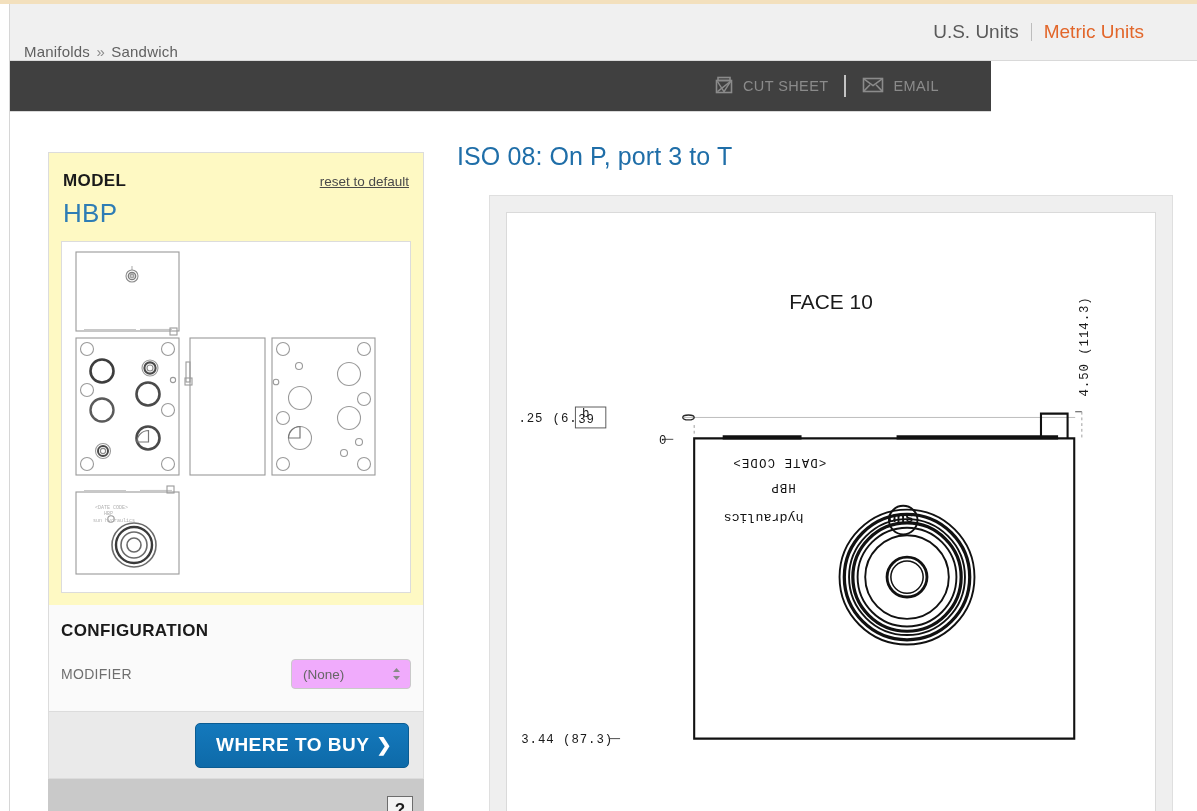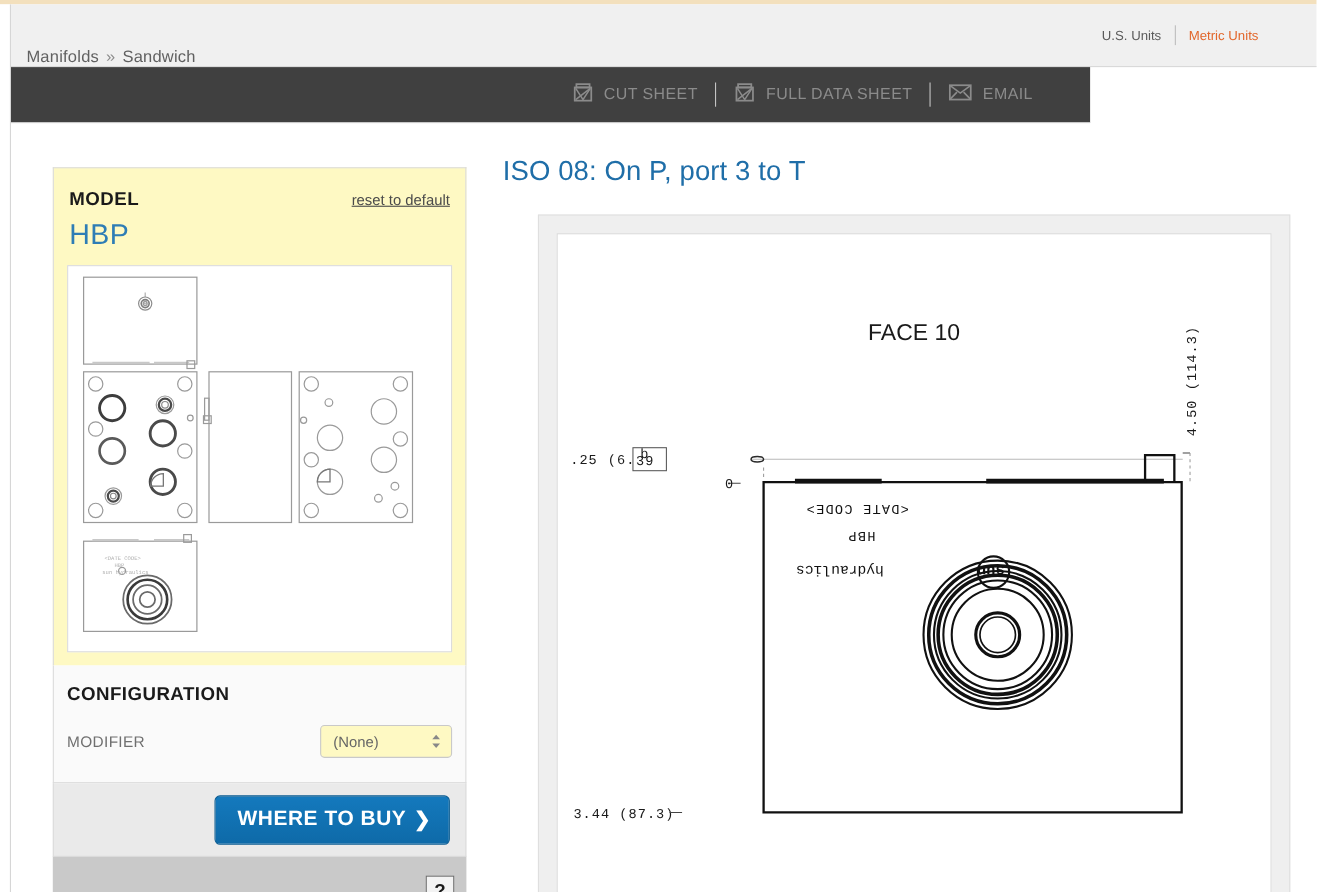--- a/index.html
+++ b/index.html
@@ -39,21 +39,21 @@
   .breadcrumb {
     margin-left: 14px;
     font-size: 15px; color: #606060; letter-spacing: .2px;
   }
   .breadcrumb .sep { color: #8c8c8c; padding: 0 2px; }
 
   .unit-toggle {
     position: absolute; right: 53px; top: 50%;
     transform: translateY(-50%);
     display: flex; align-items: center; gap: 12px;
-    font-size: 12px;
+    font-size: 19px;
   }
   .unit-toggle .us { color: #5a5a5a; cursor: pointer; }
   .unit-toggle .divider {
     width: 1px; height: 18px; background: #bdbdbd; display: block;
   }
   .unit-toggle .metric { color: #e2662a; cursor: pointer; }
 
   
   .action-bar {
     position: absolute; left: 10px; top: 61px;
@@ -129,21 +129,21 @@
     display: flex; align-items: center; justify-content: space-between; gap: 12px;
     padding-right: 0px;
   }
   .field-label {
     font-size: 14px; color: #6f6f6f; letter-spacing: .3px;
   }
   .select-wrap {
     position: relative;
     width: 120px; height: 30px;
     border: 1px solid #c9c9c9; border-radius: 4px;
-    background: #fef9c3;
+    background: #f0abfc;
     display: flex; align-items: center;
   }
   .select-value {
     font-size: 13.5px; color: #666666; padding-left: 11px;
   }
   .select-arrows {
     position: absolute; right: 9px; top: 50%; transform: translateY(-50%);
     display: flex; flex-direction: column; gap: 2px;
   }
   .panel-buy {
@@ -250,31 +250,20 @@
             <rect x="4" y="2.5" width="12" height="3" fill="none" stroke="#8b8b8b" stroke-width="1.6"></rect>
             <path d="M3.4 16.6 L16.6 6.4" stroke="#8b8b8b" stroke-width="1.4" fill="none"></path>
             <path d="M3.4 6.4 L10 16.6 L16.6 6.4" stroke="#8b8b8b" stroke-width="1.4" fill="none"></path>
           </svg>
         </span>
         <span>CUT SHEET</span>
       </div>
 
       <span class="action-sep"></span>
 
-      <div class="action-item">
-        <span class="ico">
-          <svg width="20" height="20" viewBox="0 0 20 20">
-            <rect x="2.5" y="5.5" width="15" height="12" fill="none" stroke="#8b8b8b" stroke-width="1.6"></rect>
-            <rect x="4" y="2.5" width="12" height="3" fill="none" stroke="#8b8b8b" stroke-width="1.6"></rect>
-            <path d="M3.4 16.6 L16.6 6.4" stroke="#8b8b8b" stroke-width="1.4" fill="none"></path>
-            <path d="M3.4 6.4 L10 16.6 L16.6 6.4" stroke="#8b8b8b" stroke-width="1.4" fill="none"></path>
-          </svg>
-        </span>
-        <span>FULL DATA SHEET</span>
-      </div>
 
       <span class="action-sep"></span>
 
       <div class="action-item">
         <span class="ico">
           <svg width="22" height="18" viewBox="0 0 22 18">
             <rect x="1.5" y="2.5" width="19" height="13" fill="none" stroke="#8b8b8b" stroke-width="1.6"></rect>
             <path d="M1.8 2.9 L11 9.6 L20.2 2.9" fill="none" stroke="#8b8b8b" stroke-width="1.5"></path>
             <path d="M1.8 15.1 L8 8.8 M20.2 15.1 L14 8.8" fill="none" stroke="#8b8b8b" stroke-width="1.5"></path>
           </svg>

